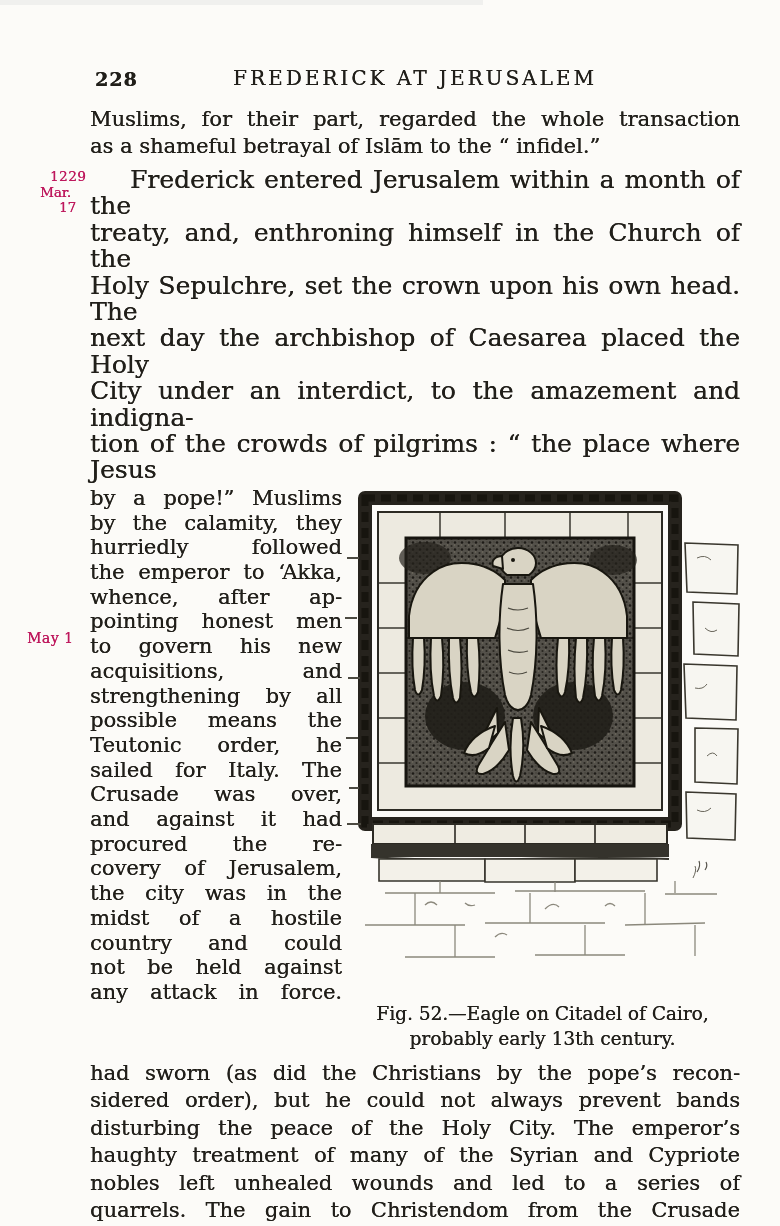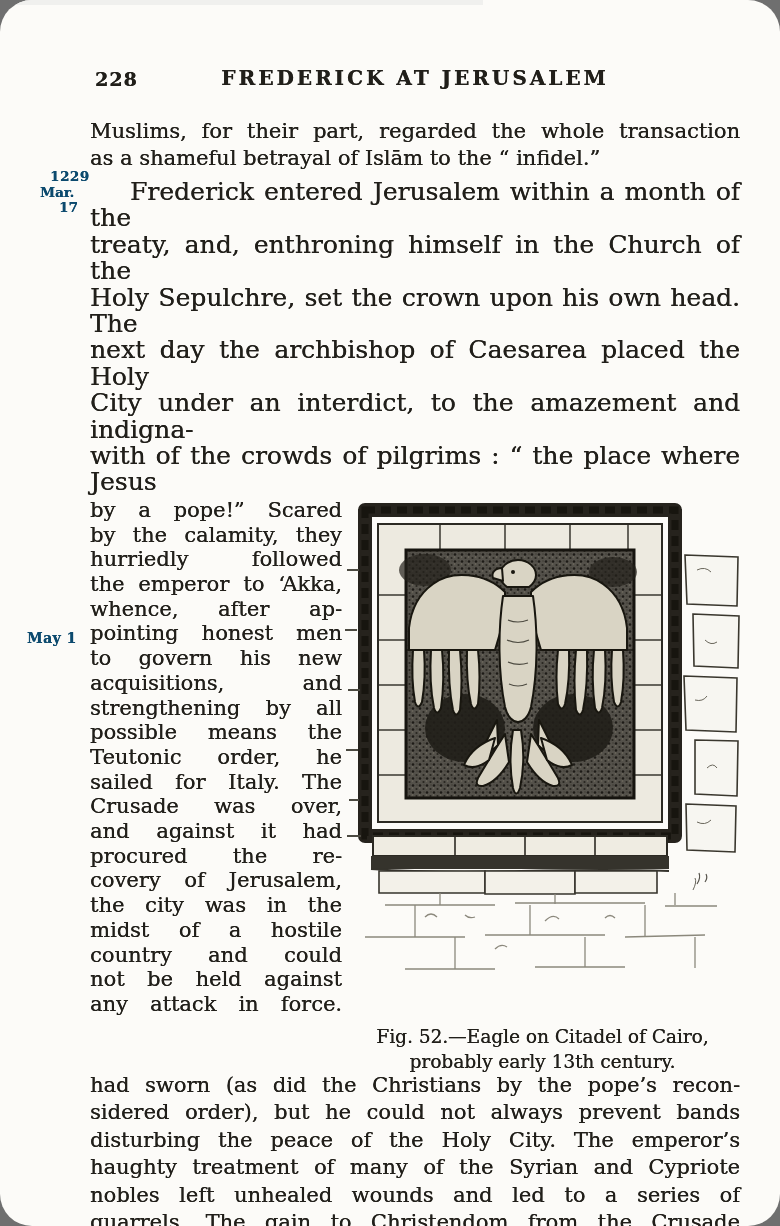--- a/index.html
+++ b/index.html
@@ -5,39 +5,38 @@
   html,body{margin:0;padding:0;background:#6f6f6f;}
   .page{
     position:relative;
     width:780px;height:1226px;
     margin:0 auto;
     background:#fcfbf8;
     overflow:hidden;
     color:#211f1a;
     font-family:"DejaVu Serif", serif;
     text-shadow:0.25px 0 0 currentColor;
-    border-radius:32px;
   }
   .top-strip{position:absolute;top:0;left:0;width:483px;height:5px;background:#f0f0ee;}
   .header{position:relative;margin-top:66px;height:30px;}
   .pageno{position:absolute;left:95px;top:2px;font-weight:bold;font-size:19px;letter-spacing:1px;}
   .running-head{position:absolute;left:90px;right:40px;top:0;margin:0;text-align:center;
-    font-size:20px;font-weight:bold;letter-spacing:3px;}
+    font-size:20px;font-weight:normal;letter-spacing:3px;}
   .content{margin:0 40px 0 90px;width:650px;}
   .line{text-align:justify;text-align-last:justify;}
-  #para1{margin-top:22px;font-size:21px;line-height:27px;}
+  #para1{margin-top:10px;font-size:21px;line-height:27px;}
   #para1 .line:last-child{text-align-last:left;}
   #para2{margin-top:7px;font-size:25px;line-height:26.4px;}
   #para2 .line:first-child{text-indent:40px;}
   .wrap-region{position:relative;height:572px;}
   .narrow{position:absolute;left:0;top:2px;width:252px;font-size:21px;line-height:24.7px;}
   .figure{position:absolute;left:255px;top:4px;width:395px;margin:0;}
-  .figcap{margin-top:26px;text-align:center;font-size:18.5px;line-height:25px;}
+  .figcap{margin-top:15px;text-align:center;font-size:18.5px;line-height:25px;}
   #para3{margin-top:4px;font-size:21px;line-height:27.5px;}
-  .mn{position:absolute;font-weight:bold;color:#0c4a6e;}
+  .mn{position:absolute;font-weight:normal;color:#be185d;}
   .mn .line{text-align:left;text-align-last:auto;}
   .mn1{left:40px;top:169px;font-size:13.5px;line-height:15.5px;width:50px;}
   .mn1 .line:nth-child(1){padding-left:10px;letter-spacing:0.5px;}
   .mn1 .line:nth-child(3){padding-left:19px;}
   .mn2{left:27px;top:630px;font-size:14px;letter-spacing:0.5px;}
 </style>
 </head>
 <body>
 
 <div class="page">
@@ -52,26 +51,26 @@
     <div id="para1" class="block">
         <div class="line">Muslims, for their part, regarded the whole transaction</div>
         <div class="line">as a shameful betrayal of Islām to the “ infidel.”</div>
       </div>
     <div id="para2" class="block">
         <div class="line">Frederick entered Jerusalem within a month of the</div>
         <div class="line">treaty, and, enthroning himself in the Church of the</div>
         <div class="line">Holy Sepulchre, set the crown upon his own head.  The</div>
         <div class="line">next day the archbishop of Caesarea placed the Holy</div>
         <div class="line">City under an interdict, to the amazement and indigna-</div>
-        <div class="line">with of the crowds of pilgrims : “ the place where Jesus</div>
+        <div class="line">tion of the crowds of pilgrims : “ the place where Jesus</div>
       </div>
 
     <div class="wrap-region">
       <div class="narrow">
-          <div class="line">by a pope!”  Scared</div>
+          <div class="line">by a pope!”  Muslims</div>
           <div class="line">by the calamity, they</div>
           <div class="line">hurriedly followed</div>
           <div class="line">the emperor to ‘Akka,</div>
           <div class="line">whence, after ap-</div>
           <div class="line">pointing honest men</div>
           <div class="line">to govern his new</div>
           <div class="line">acquisitions, and</div>
           <div class="line">strengthening by all</div>
           <div class="line">possible means the</div>
           <div class="line">Teutonic order, he</div>

